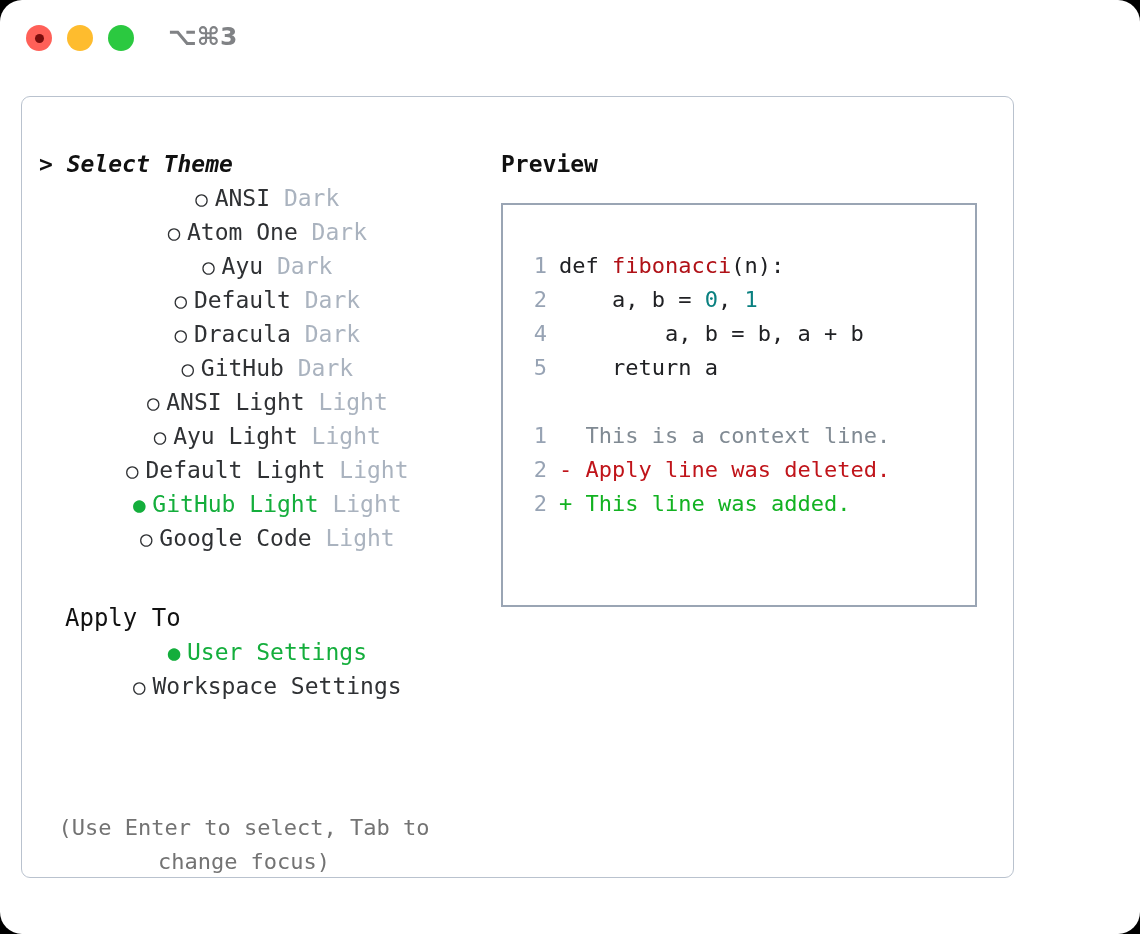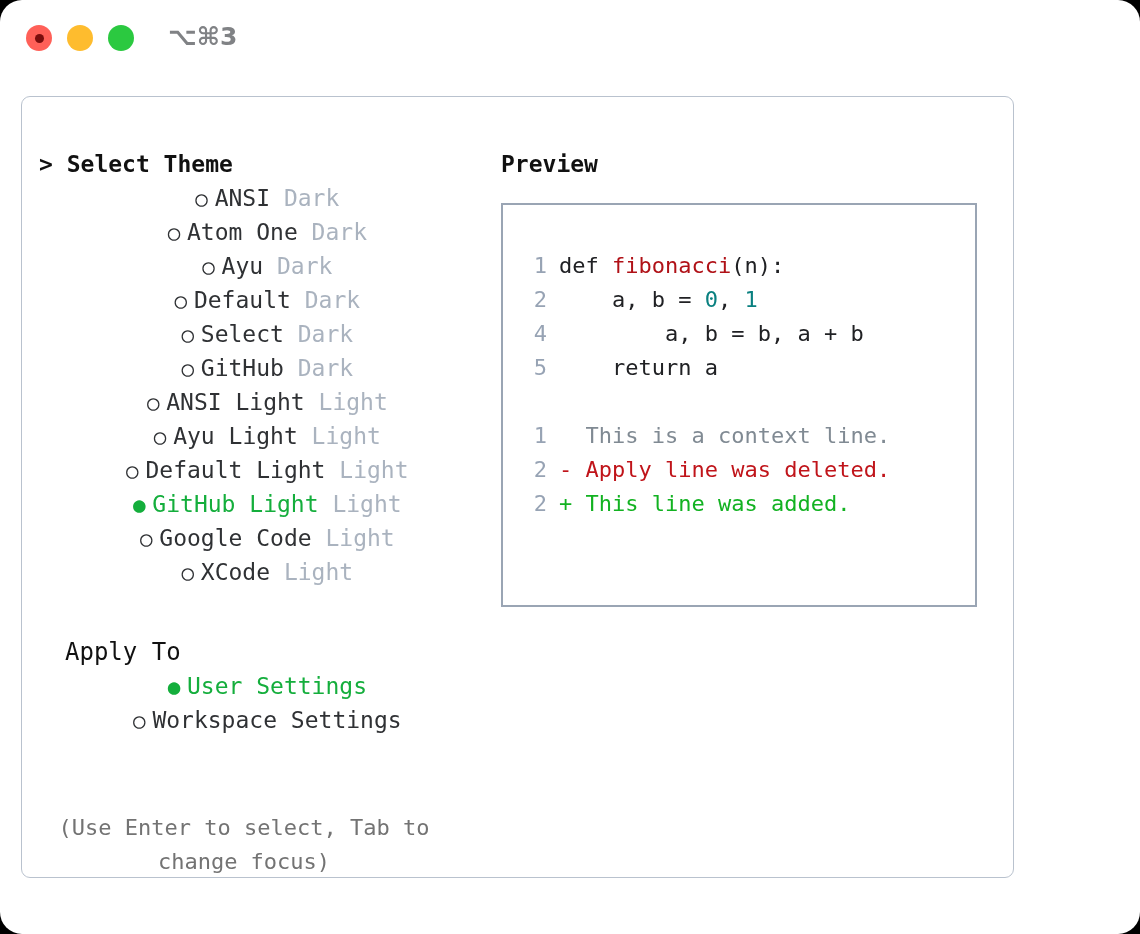--- a/index.html
+++ b/index.html
@@ -92,20 +92,21 @@
     width: 450px;
   }
 
   .list-heading {
     font-size: 23px;
     font-weight: bold;
     color: #111111;
     height: 34px;
     line-height: 34px;
     white-space: pre;
+    font-style: italic;
   }
 
   .opt-row {
     height: 34px;
     line-height: 34px;
     font-size: 23px;
     color: #2f3134;
     white-space: pre;
     display: block;
     text-align: center;
@@ -209,28 +210,27 @@
 
   <div class="panel">
 
     <div class="left-col">
       <div class="list-heading">&gt; Select Theme</div>
       <div id="theme-list">
           <div class="opt-row"><span class="marker">○</span><span class="opt-label">ANSI</span><span class="variant"> Dark</span></div>
           <div class="opt-row"><span class="marker">○</span><span class="opt-label">Atom One</span><span class="variant"> Dark</span></div>
           <div class="opt-row"><span class="marker">○</span><span class="opt-label">Ayu</span><span class="variant"> Dark</span></div>
           <div class="opt-row"><span class="marker">○</span><span class="opt-label">Default</span><span class="variant"> Dark</span></div>
-          <div class="opt-row"><span class="marker">○</span><span class="opt-label">Select</span><span class="variant"> Dark</span></div>
+          <div class="opt-row"><span class="marker">○</span><span class="opt-label">Dracula</span><span class="variant"> Dark</span></div>
           <div class="opt-row"><span class="marker">○</span><span class="opt-label">GitHub</span><span class="variant"> Dark</span></div>
           <div class="opt-row"><span class="marker">○</span><span class="opt-label">ANSI Light</span><span class="variant"> Light</span></div>
           <div class="opt-row"><span class="marker">○</span><span class="opt-label">Ayu Light</span><span class="variant"> Light</span></div>
           <div class="opt-row"><span class="marker">○</span><span class="opt-label">Default Light</span><span class="variant"> Light</span></div>
           <div class="opt-row"><span class="marker filled">●</span><span class="opt-label selected">GitHub Light</span><span class="variant"> Light</span></div>
           <div class="opt-row"><span class="marker">○</span><span class="opt-label">Google Code</span><span class="variant"> Light</span></div>
-          <div class="opt-row"><span class="marker">○</span><span class="opt-label">XCode</span><span class="variant"> Light</span></div>
         </div>
 
       <div class="section-gap"></div>
 
       <div class="apply-heading">Apply To</div>
       <div id="apply-list">
           <div class="opt-row"><span class="marker filled">●</span><span class="opt-label selected">User Settings</span></div>
           <div class="opt-row"><span class="marker">○</span><span class="opt-label">Workspace Settings</span></div>
         </div>
     </div>

